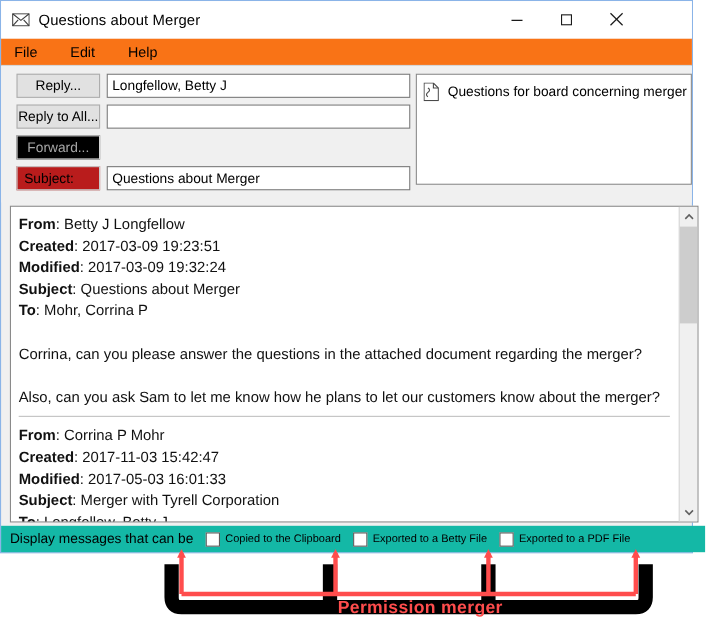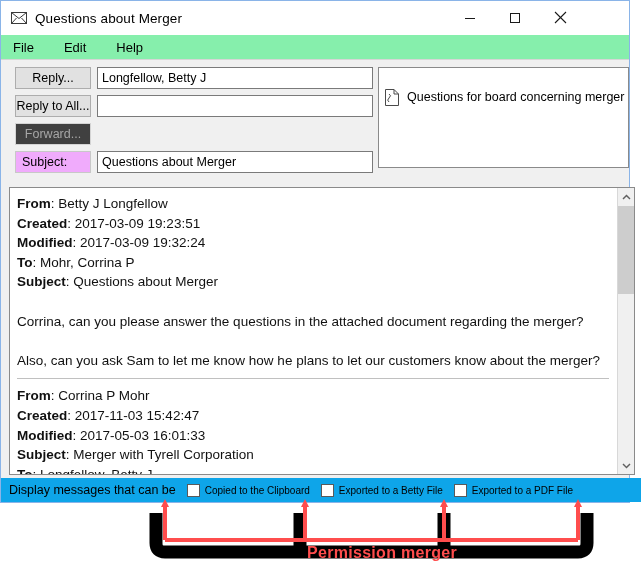--- a/index.html
+++ b/index.html
@@ -58,21 +58,21 @@
     justify-content: center;
   }
   #btn-min { right: 137px; }
   #btn-max { right: 92px; }
   #btn-close { right: 46px; }
   .winbtn svg { display: block; }
 
   
   #menubar {
     height: 25px;
-    background: #86efac;
+    background: #f97316;
     display: flex;
     align-items: center;
     padding-left: 10px;
     border-bottom: 1px solid #d6d6d6;
     box-sizing: border-box;
   }
   .menu-item {
     font-size: 13px;
     color: #000000;
     margin-right: 26px;
@@ -105,29 +105,29 @@
     border: 1px solid #adadad;
     box-sizing: border-box;
     display: flex;
     align-items: center;
     justify-content: center;
     font-family: "Liberation Sans", sans-serif;
     padding: 0;
   }
   .hbtn.disabled {
     color: #a6a6a6;
-    background: #404040;
+    background: #000000;
     border-color: #d4d4d4;
   }
   .hlabel {
     width: 76px;
     height: 22px;
     font-size: 12.5px;
     color: #000000;
-    background: #f0abfc;
+    background: #b91c1c;
     border: 1px solid #c8c8c8;
     box-sizing: border-box;
     display: flex;
     align-items: center;
     padding-left: 6px;
   }
   .hfield {
     margin-left: 6px;
     flex: 1;
     height: 22px;
@@ -153,21 +153,21 @@
     top: 7px;
     width: 251px;
     height: 101px;
     background: #ffffff;
     border: 1px solid #8a8a8a;
     box-sizing: border-box;
   }
   #attach-item {
     display: flex;
     align-items: center;
-    padding: 20px 0 0 5px;
+    padding: 6px 0 0 5px;
   }
   #attach-icon {
     width: 16px;
     height: 18px;
     flex: 0 0 auto;
     display: flex;
     align-items: center;
     justify-content: center;
   }
   #attach-label {
@@ -241,21 +241,21 @@
   #filterbar {
     position: absolute;
     left: 0;
     top: 477px;
     width: 640px;
     height: 24px;
     display: flex;
     align-items: center;
     padding-left: 8px;
     box-sizing: border-box;
-    background: #0ea5e9;
+    background: #14b8a6;
   }
   #filter-caption {
     font-size: 12.5px;
     color: #000000;
     white-space: nowrap;
   }
   .chk-group {
     display: flex;
     align-items: center;
     margin-left: 11px;
@@ -378,26 +378,26 @@
       </div>
       <div class="msg-field">
         <b>Created</b>:
         <span>2017-03-09 19:23:51</span>
       </div>
       <div class="msg-field">
         <b>Modified</b>:
         <span>2017-03-09 19:32:24</span>
       </div>
       <div class="msg-field">
+        <b>Subject</b>:
+        <span>Questions about Merger</span>
+      </div>
+      <div class="msg-field">
         <b>To</b>:
         <span>Mohr, Corrina P</span>
-      </div>
-      <div class="msg-field">
-        <b>Subject</b>:
-        <span>Questions about Merger</span>
       </div>
 
       <div class="blank-line"></div>
       <p class="msg-para">Corrina, can you please answer the questions in the attached document regarding the merger?</p>
       <div class="blank-line"></div>
       <p class="msg-para">Also, can you ask Sam to let me know how he plans to let our customers know about the merger?</p>
 
       <hr class="msg-sep">
 
       <div class="msg-field">

